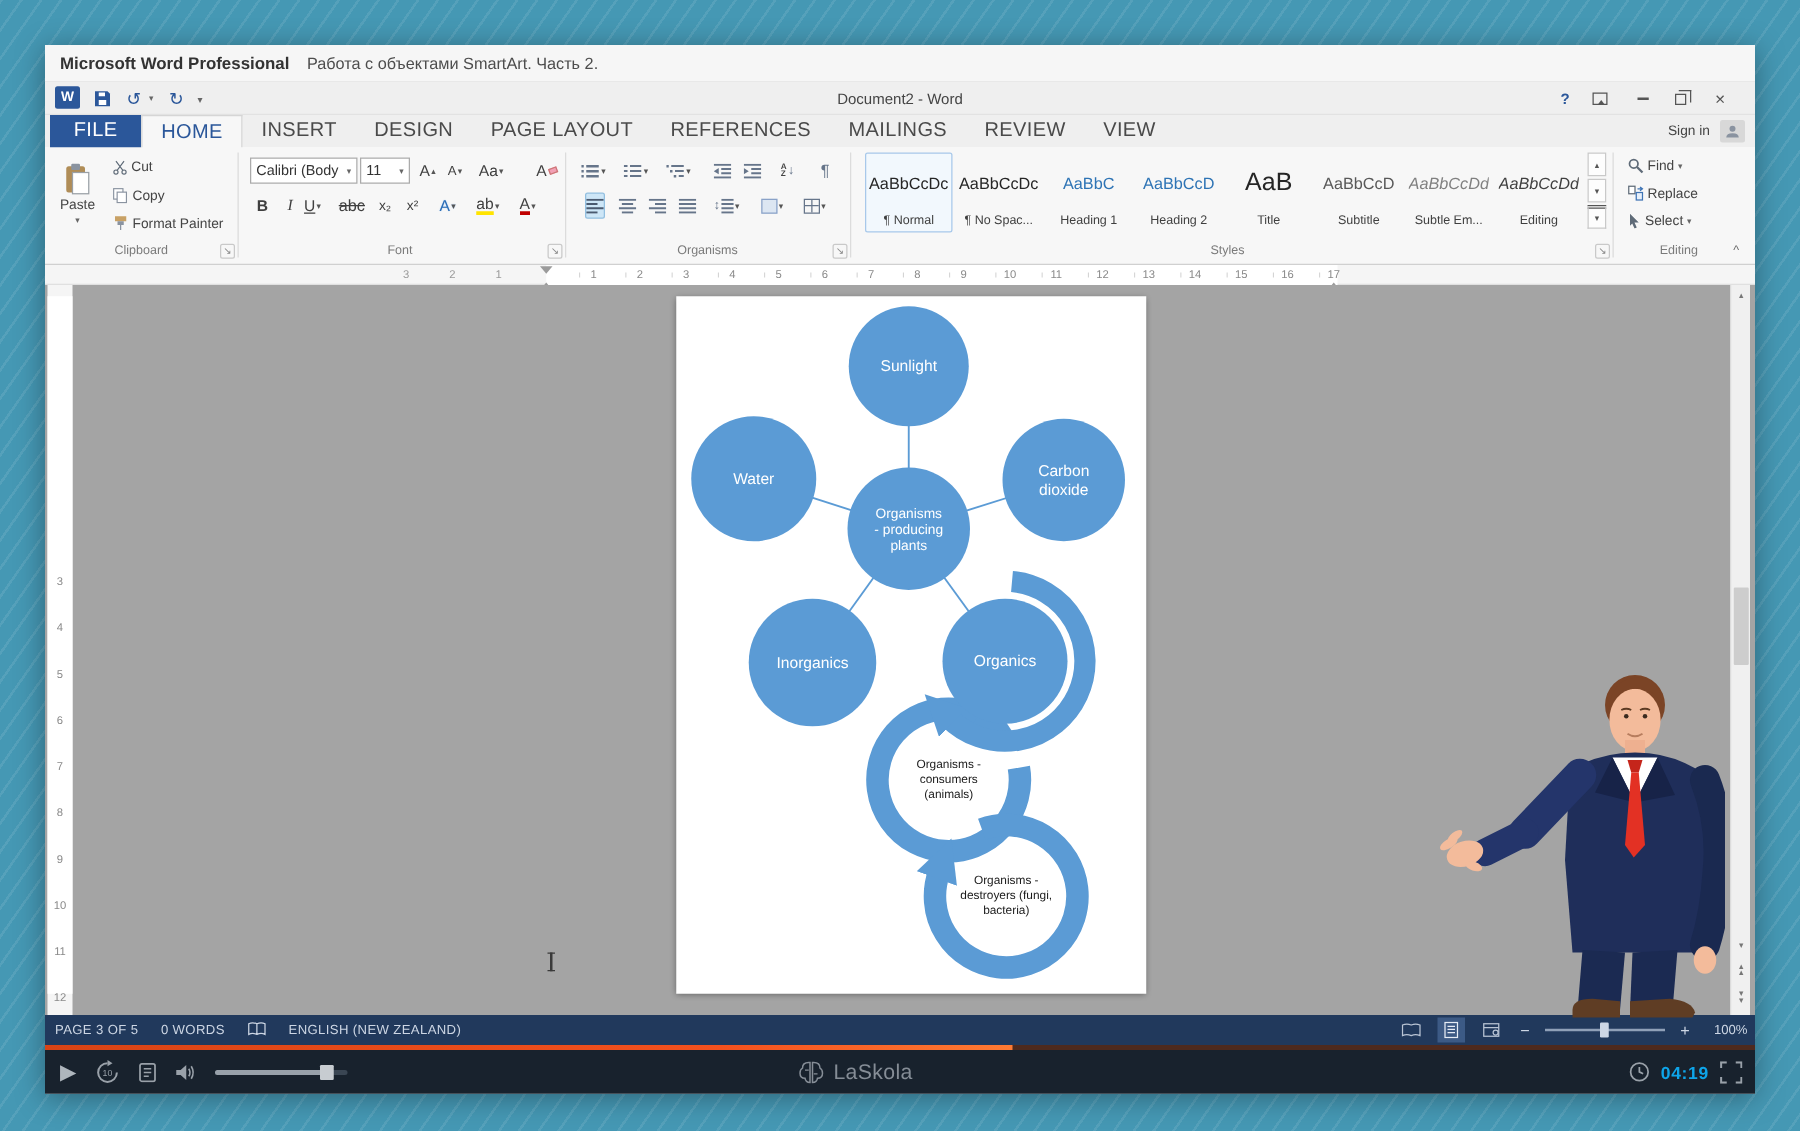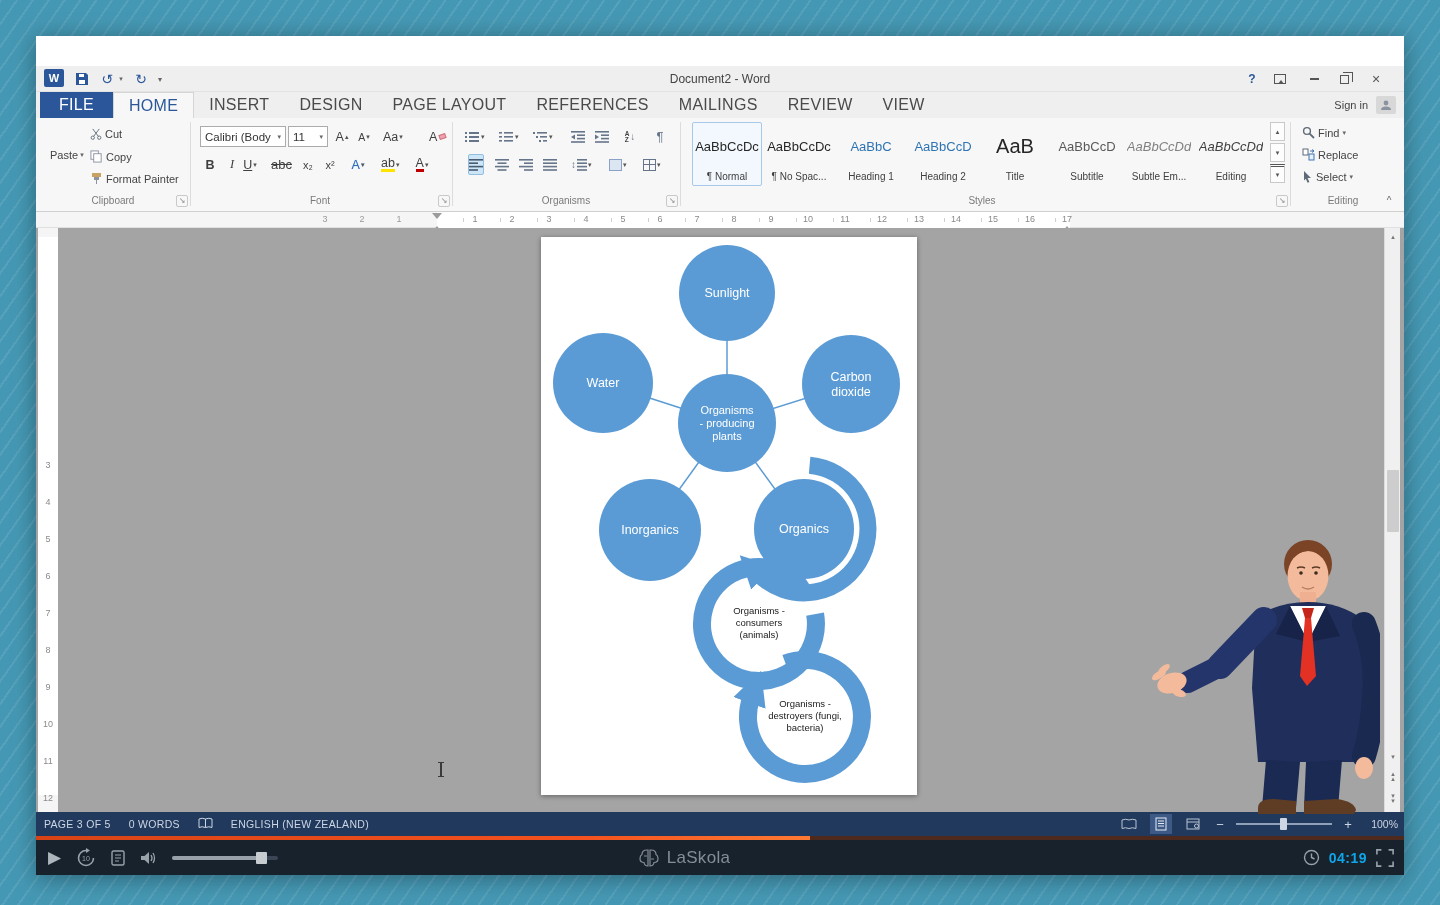--- a/index.html
+++ b/index.html
@@ -128,20 +128,24 @@
 
 
 #presenter{position:absolute;left:1140px;top:530px;width:240px;height:290px;z-index:6}
 </style>
 </head>
 <body>
 
 <div id="stage">
 <div id="frame">
 
+  <div id="lesson-header">
+    <span id="lesson-app">Microsoft Word Professional</span>
+    <span id="lesson-title">Работа с объектами SmartArt. Часть 2.</span>
+  </div>
 
   <div id="titlebar">
     <div class="qat" id="word-logo">W</div>
     <div class="qat" style="left:36px;width:20px">
       <svg width="14" height="14" viewBox="0 0 14 14">
             <path fill="#2b579a" d="M1,1 h10 l2,2 v10 h-12 z"></path>
             <rect x="4" y="8" width="6" height="4" fill="#fff"></rect>
             <rect x="4" y="2" width="5" height="3" fill="#fff"></rect>
           </svg>
     </div>
@@ -177,21 +181,21 @@
     <span id="avatar">
       <svg width="12" height="12" viewBox="0 0 12 12">
             <circle cx="6" cy="4" r="2.4" fill="#8a93a0"></circle>
             <path d="M1,11 Q1,7.5 6,7.5 Q11,7.5 11,11 Z" fill="#8a93a0"></path>
           </svg>
     </span>
   </div>
 
   <div id="ribbon">
 
-    <div class="rb" style="left:8px;top:4px;width:36px;height:66px;flex-direction:row;justify-content:flex-start;gap:2px">
+    <div class="rb" style="left:8px;top:4px;width:36px;height:66px;flex-direction:column;justify-content:center;gap:2px">
       <svg width="22" height="26" viewBox="0 0 22 26">
             <rect x="2" y="3" width="15" height="21" rx="2" fill="#b08d57"></rect>
             <rect x="6" y="1" width="7" height="5" rx="1" fill="#8a93a0"></rect>
             <rect x="7" y="8" width="13" height="17" fill="#fff" stroke="#9aa0a6"></rect>
           </svg>
       <span>Paste</span>
       <span class="dd">▾</span>
     </div>
     <div class="rb" style="left:50px;top:8px">
       <svg width="12" height="12" viewBox="0 0 13 13">

